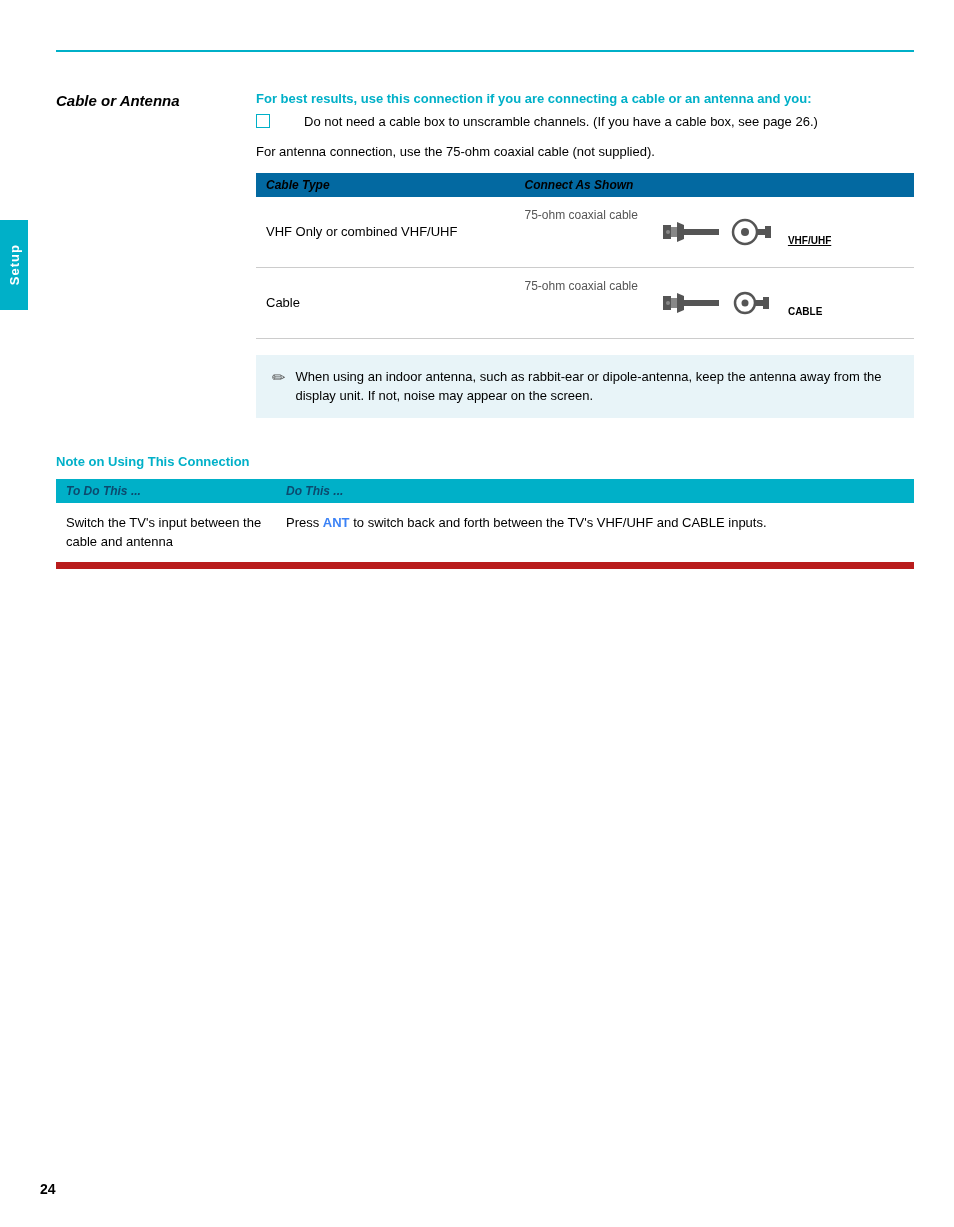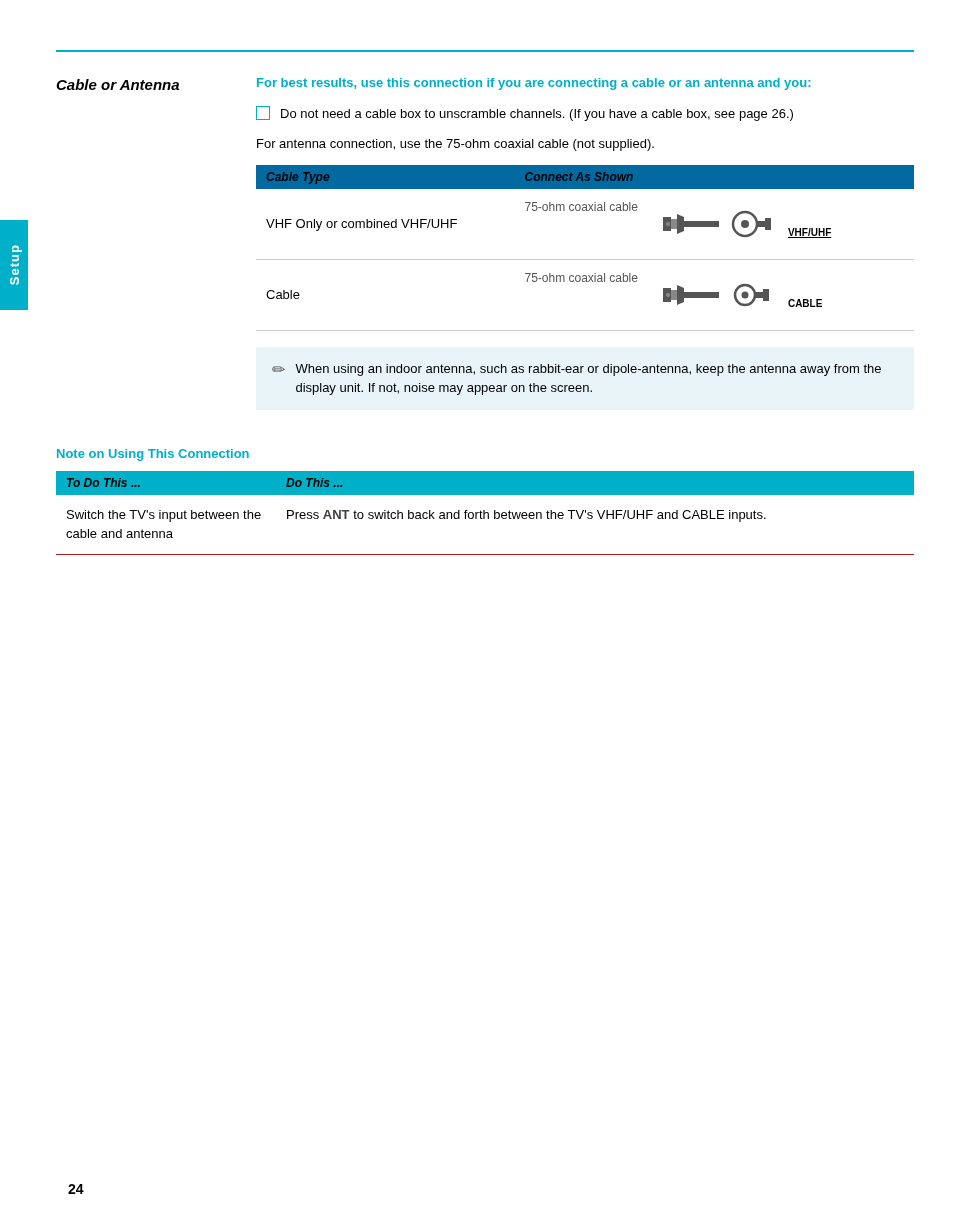--- a/index.html
+++ b/index.html
@@ -45,21 +45,21 @@
       font-size: 13px;
       font-weight: bold;
       writing-mode: vertical-rl;
       transform: rotate(180deg);
       letter-spacing: 1px;
     }
 
     
     .main-content {
       flex: 1;
-      padding: 14px 40px 40px 20px;
+      padding: 30px 40px 40px 20px;
       position: relative;
     }
 
     
     .top-border {
       position: absolute;
       top: 50px;
       left: 20px;
       right: 40px;
       height: 2px;
@@ -88,34 +88,35 @@
     }
 
     .section-body-col {
       flex: 1;
     }
 
     .intro-text {
       color: #00b0c8;
       font-weight: bold;
       font-size: 13px;
-      margin-bottom: 12px;
+      margin-bottom: 4px;
       line-height: 1.4;
     }
 
     .bullet-list {
       list-style: none;
       margin-bottom: 12px;
     }
 
     .bullet-list li {
       display: flex;
       align-items: flex-start;
       margin-bottom: 10px;
       line-height: 1.5;
+      gap: 24px;
     }
 
     .checkbox-icon {
       width: 14px;
       height: 14px;
       border: 1.5px solid #00b0c8;
       margin-right: 10px;
       margin-top: 2px;
       flex-shrink: 0;
     }
@@ -201,48 +202,48 @@
     .do-table thead tr {
       background: #00b0c8;
     }
 
     .do-table thead th {
       padding: 5px 10px;
       text-align: left;
       font-style: italic;
       font-weight: bold;
       font-size: 12px;
-      color: #000000;
+      color: #0c4a6e;
     }
 
     .do-table tbody tr {
-      border-bottom: 1px solid #b91c1c;
+      border-bottom: 7px solid #b91c1c;
     }
 
     .do-table tbody td {
       padding: 10px 10px;
       vertical-align: top;
       font-size: 13px;
       line-height: 1.5;
     }
 
     .do-table tbody td:first-child {
       width: 220px;
     }
 
     .ant-highlight {
-      color: #404040;
+      color: #3b82f6;
       font-weight: bold;
     }
 
     
     .page-number {
       position: absolute;
       bottom: 30px;
-      left: 32px;
+      left: 4px;
       font-size: 14px;
       font-weight: bold;
     }
 
     
     .diagram-cell {
       display: flex;
       align-items: center;
     }
 

